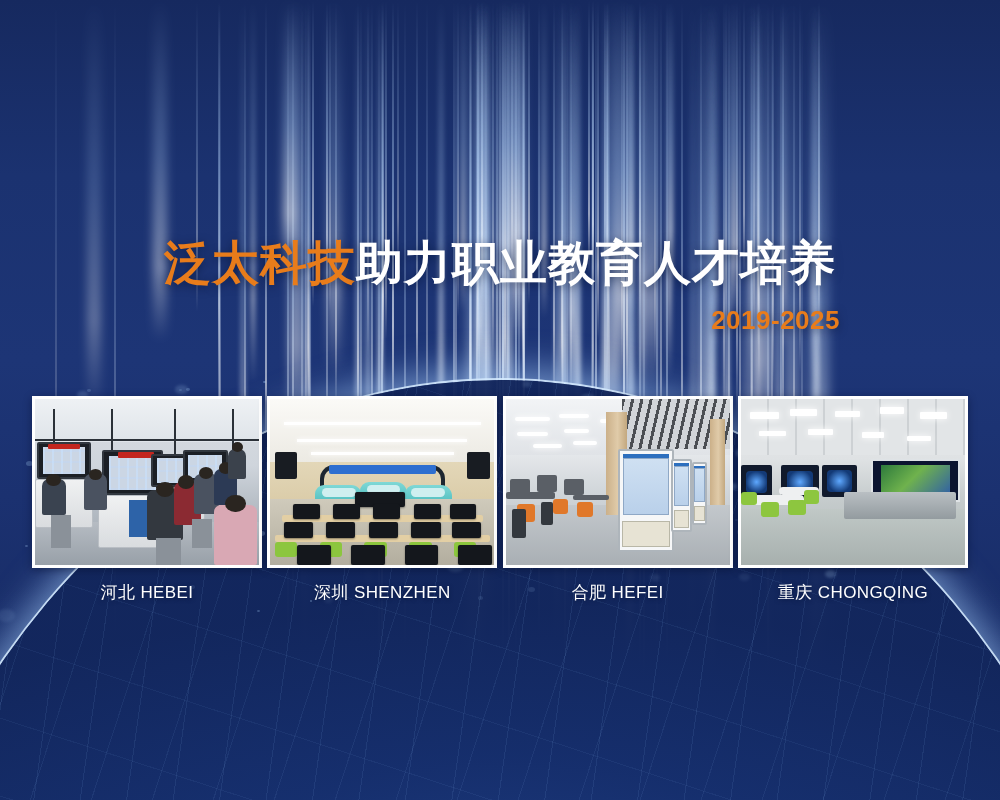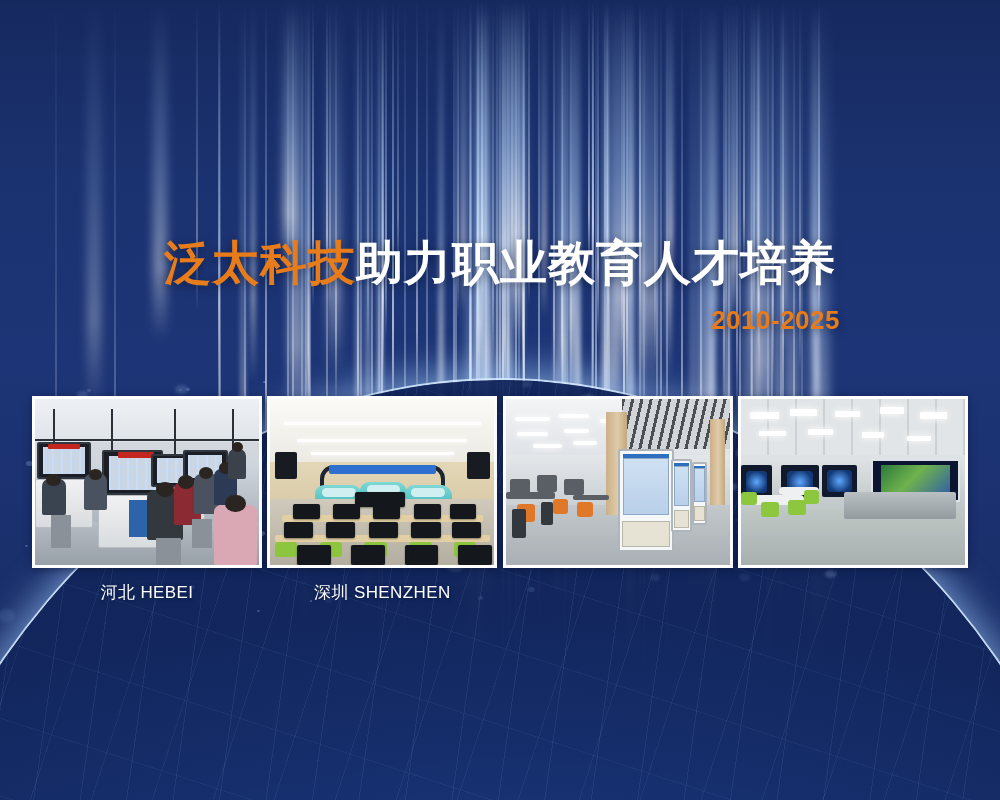--- a/index.html
+++ b/index.html
@@ -416,21 +416,21 @@
         <div class="dot" style="width: 3.3px; height: 2.3px; left: 863px; top: 113px; opacity: 0.69;"></div>
         <div class="dot" style="width: 2.8px; height: 2px; left: 740px; top: 152px; opacity: 0.36;"></div>
         <div class="dot" style="width: 3.9px; height: 2.8px; left: 796px; top: 23px; opacity: 0.41;"></div>
         <div class="dot" style="width: 2px; height: 1.5px; left: 520px; top: 47px; opacity: 0.33;"></div>
       </div>
   </div>
 
   <div class="title">
     <span class="brand">泛太科技</span><span class="rest">助力职业教育人才培养</span>
   </div>
-  <div class="years">2010-2025</div>
+  <div class="years">2019-2025</div>
 
   <div class="gallery">
 
     <div class="card">
       <div class="photo">
         <div class="scene p2">
           <div class="ceil"></div>
           <div class="frame" style="left:0;right:0;top:24%;height:2px"></div>
           <div class="frame" style="left:8%;top:6%;width:2px;height:30%"></div>
           <div class="frame" style="left:34%;top:6%;width:2px;height:30%"></div>
@@ -562,20 +562,21 @@
           <div class="deskd" style="left:14%;top:46%;width:9%;height:10%"></div>
           <div class="deskd" style="left:26%;top:48%;width:9%;height:10%"></div>
           <div class="deskd" style="left:30%;top:58%;width:16%;height:3%"></div>
           <div class="chairO" style="left:5%;top:63%;width:8%;height:11%"></div>
           <div class="chairO" style="left:21%;top:60%;width:7%;height:9%"></div>
           <div class="chairO" style="left:32%;top:62%;width:7%;height:9%"></div>
           <div class="deskd" style="left:3%;top:66%;width:6%;height:18%;background:#33383e"></div>
           <div class="deskd" style="left:16%;top:62%;width:5%;height:14%;background:#33383e"></div>
         </div>
       </div>
+      <div class="caption">合肥  HEFEI</div>
     </div>
 
     <div class="card">
       <div class="photo">
         <div class="scene p4">
           <div class="ceil"></div>
           <div class="panelLight" style="left:4%;top:8%;width:13%;height:4%"></div>
           <div class="panelLight" style="left:22%;top:6%;width:12%;height:4%"></div>
           <div class="panelLight" style="left:42%;top:7%;width:11%;height:4%"></div>
           <div class="panelLight" style="left:62%;top:5%;width:11%;height:4%"></div>
@@ -602,16 +603,17 @@
           <div class="table" style="left:4%;top:58%;width:24%;height:6%"></div>
           <div class="table" style="left:17%;top:53%;width:18%;height:5%"></div>
           <div class="chairG" style="left:0%;top:56%;width:7%;height:8%"></div>
           <div class="chairG" style="left:9%;top:62%;width:8%;height:9%"></div>
           <div class="chairG" style="left:21%;top:61%;width:8%;height:9%"></div>
           <div class="chairG" style="left:28%;top:55%;width:7%;height:8%"></div>
           <div class="deskd" style="left:10%;top:68%;width:8%;height:8%;background:#4a4f55;border-radius:50%"></div>
           <div class="deskd" style="left:22%;top:67%;width:8%;height:8%;background:#4a4f55;border-radius:50%"></div>
         </div>
       </div>
+      <div class="caption">重庆  CHONGQING</div>
     </div>
 
   </div>
 </div>
 
 </body></html>

